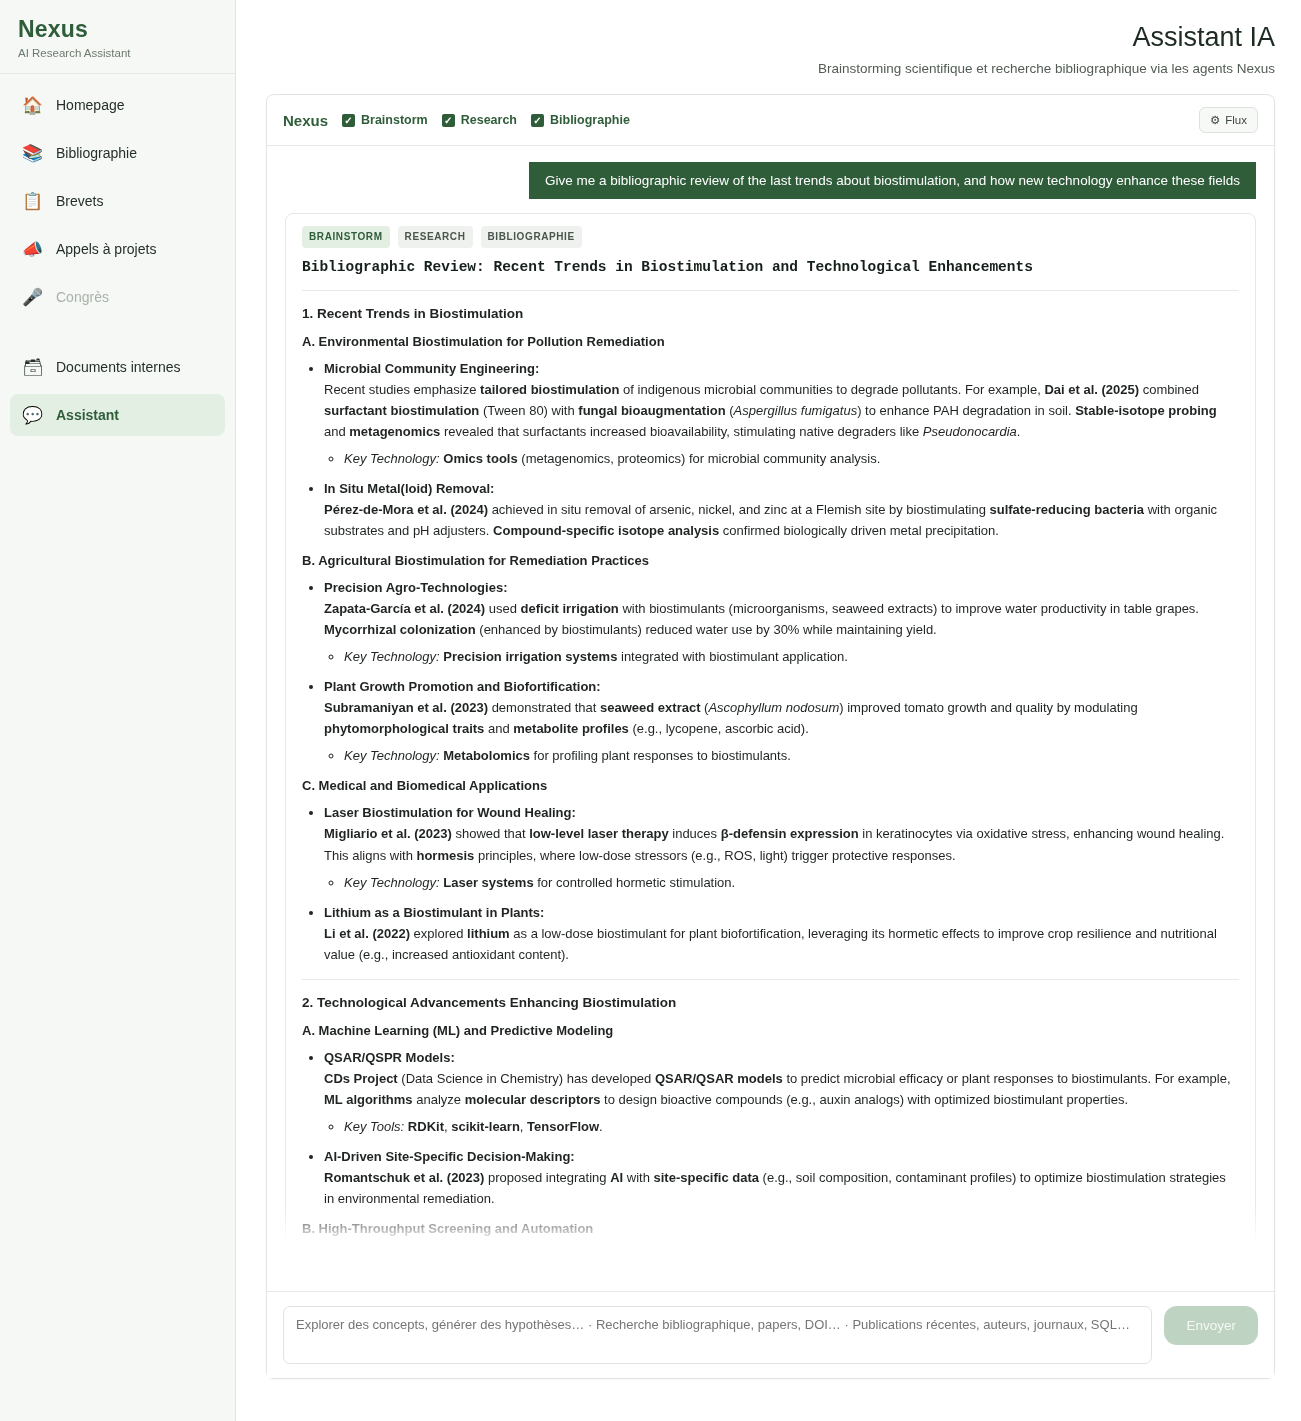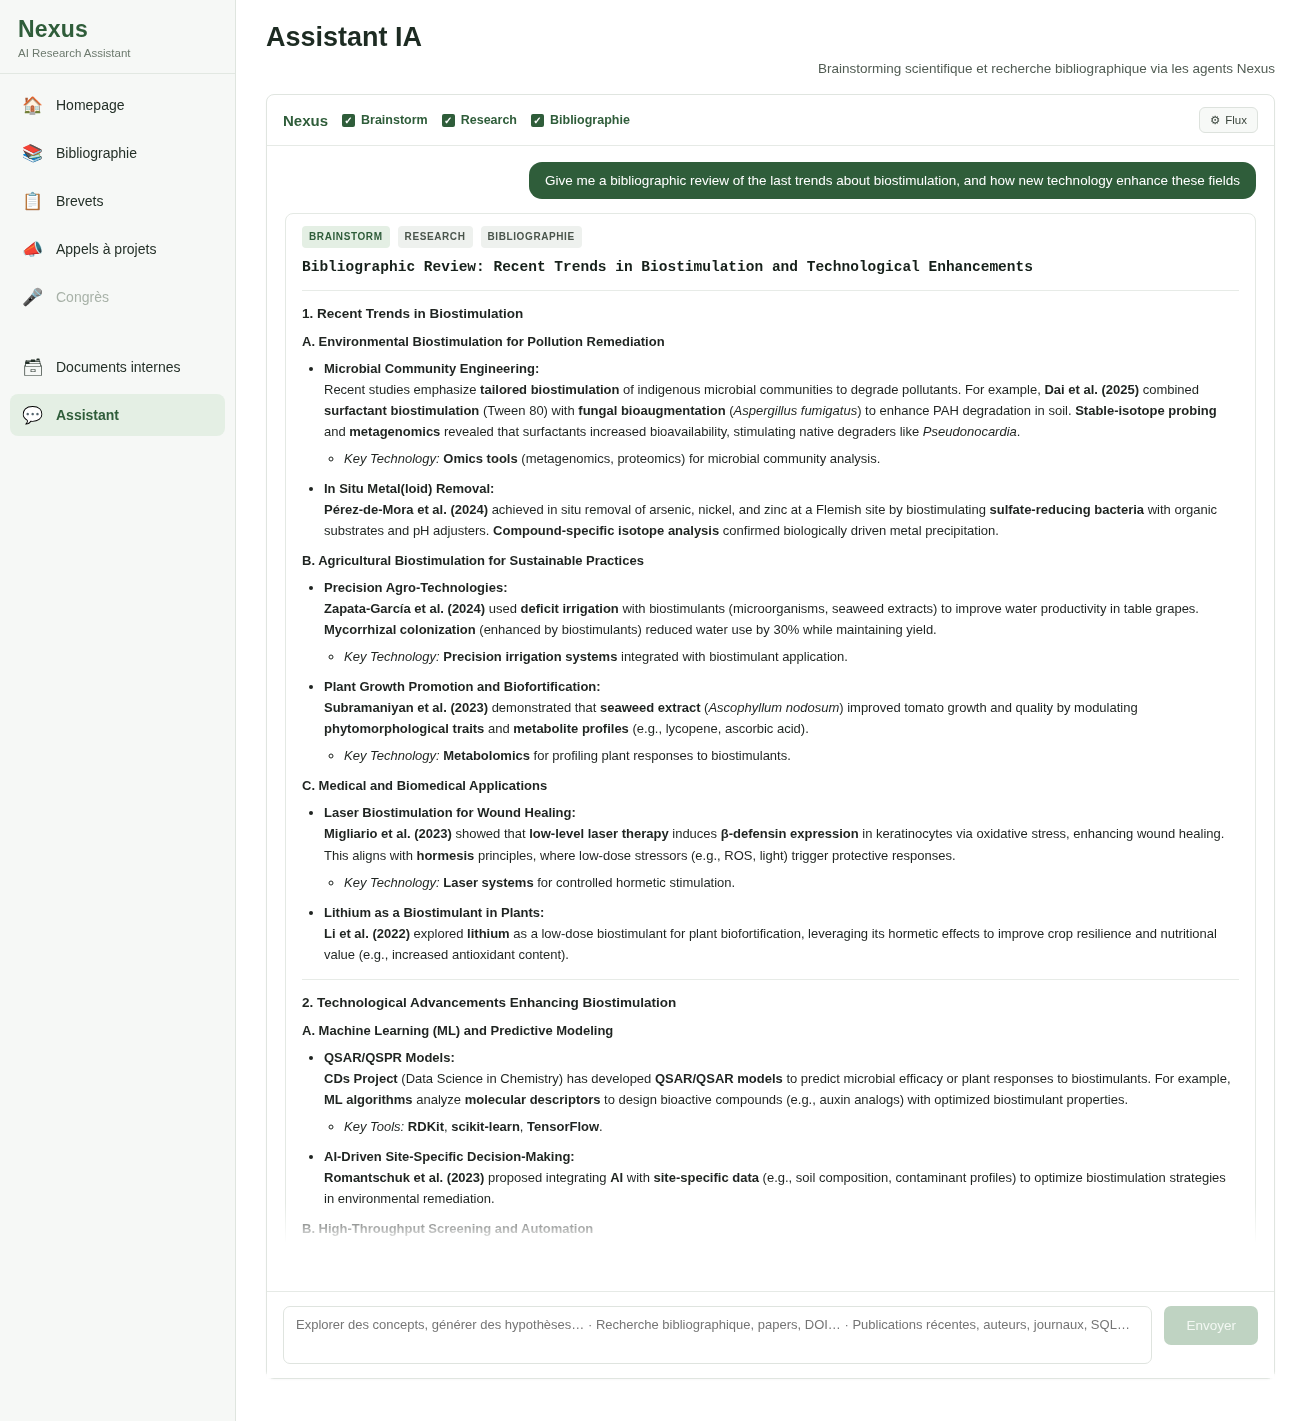--- a/index.html
+++ b/index.html
@@ -63,23 +63,24 @@
   
   .main {
     flex: 1;
     padding: 22px 26px 0 30px;
     overflow: hidden;
     position: relative;
     background: #fff;
   }
   .page-title {
     font-size: 27px;
-    font-weight: bold;
+    font-weight: normal;
     color: #1d2b22;
     margin: 0 0 8px 0;
+    text-align: right;
   }
   .page-sub {
     font-size: 13.5px;
     color: #515c53;
     margin-bottom: 18px;
     text-align: right;
   }
 
   .panel {
     border: 1px solid #e0e5e0;
@@ -138,21 +139,21 @@
   .conv {
     flex: 1;
     overflow: hidden;
     padding: 16px 18px 0 18px;
     position: relative;
   }
   .user-msg-row { display: flex; justify-content: flex-end; }
   .user-msg {
     background: #2f5d3a;
     color: #fff;
-    border-radius: 13px;
+    border-radius: 0;
     padding: 11px 16px;
     font-size: 13.5px;
     max-width: 760px;
   }
 
   .answer {
     margin-top: 14px;
     border: 1px solid #e4e9e4;
     border-radius: 8px;
     padding: 12px 16px 16px 16px;
@@ -215,21 +216,21 @@
     color: #9aa39b;
     font-family: "Liberation Sans", sans-serif;
     line-height: 1.45;
     resize: none;
     background: #fff;
   }
   .send-btn {
     background: #bfd3c2;
     color: #f3f8f3;
     border: 0;
-    border-radius: 7px;
+    border-radius: 13px;
     font-size: 13.5px;
     padding: 12px 22px;
     cursor: pointer;
   }
   .fade {
     position: absolute;
     left: 0; right: 0; bottom: 0;
     height: 40px;
     background: linear-gradient(to bottom, rgba(255,255,255,0), #fff);
     pointer-events: none;
@@ -329,21 +330,21 @@
               <ul class="sub">
                 <li><i>Key Technology:</i> <b>Omics tools</b><span> (metagenomics, proteomics) for microbial community analysis.</span></li>
               </ul>
             </li>
             <li>
               <b>In Situ Metal(loid) Removal:</b><br>
               <b>Pérez-de-Mora et al. (2024)</b><span> achieved in situ removal of arsenic, nickel, and zinc at a Flemish site by biostimulating </span><b>sulfate-reducing bacteria</b><span> with organic substrates and pH adjusters. </span><b>Compound-specific isotope analysis</b><span> confirmed biologically driven metal precipitation.</span>
             </li>
           </ul>
 
-          <div class="h-sub">B. Agricultural Biostimulation for Sustainable Practices</div>
+          <div class="h-sub">B. Agricultural Biostimulation for Remediation Practices</div>
           <ul class="bullets">
             <li>
               <b>Precision Agro-Technologies:</b><br>
               <b>Zapata-García et al. (2024)</b><span> used </span><b>deficit irrigation</b><span> with biostimulants (microorganisms, seaweed extracts) to improve water productivity in table grapes. </span><b>Mycorrhizal colonization</b><span> (enhanced by biostimulants) reduced water use by 30% while maintaining yield.</span>
               <ul class="sub">
                 <li><i>Key Technology:</i> <b>Precision irrigation systems</b><span> integrated with biostimulant application.</span></li>
               </ul>
             </li>
             <li>
               <b>Plant Growth Promotion and Biofortification:</b><br>

